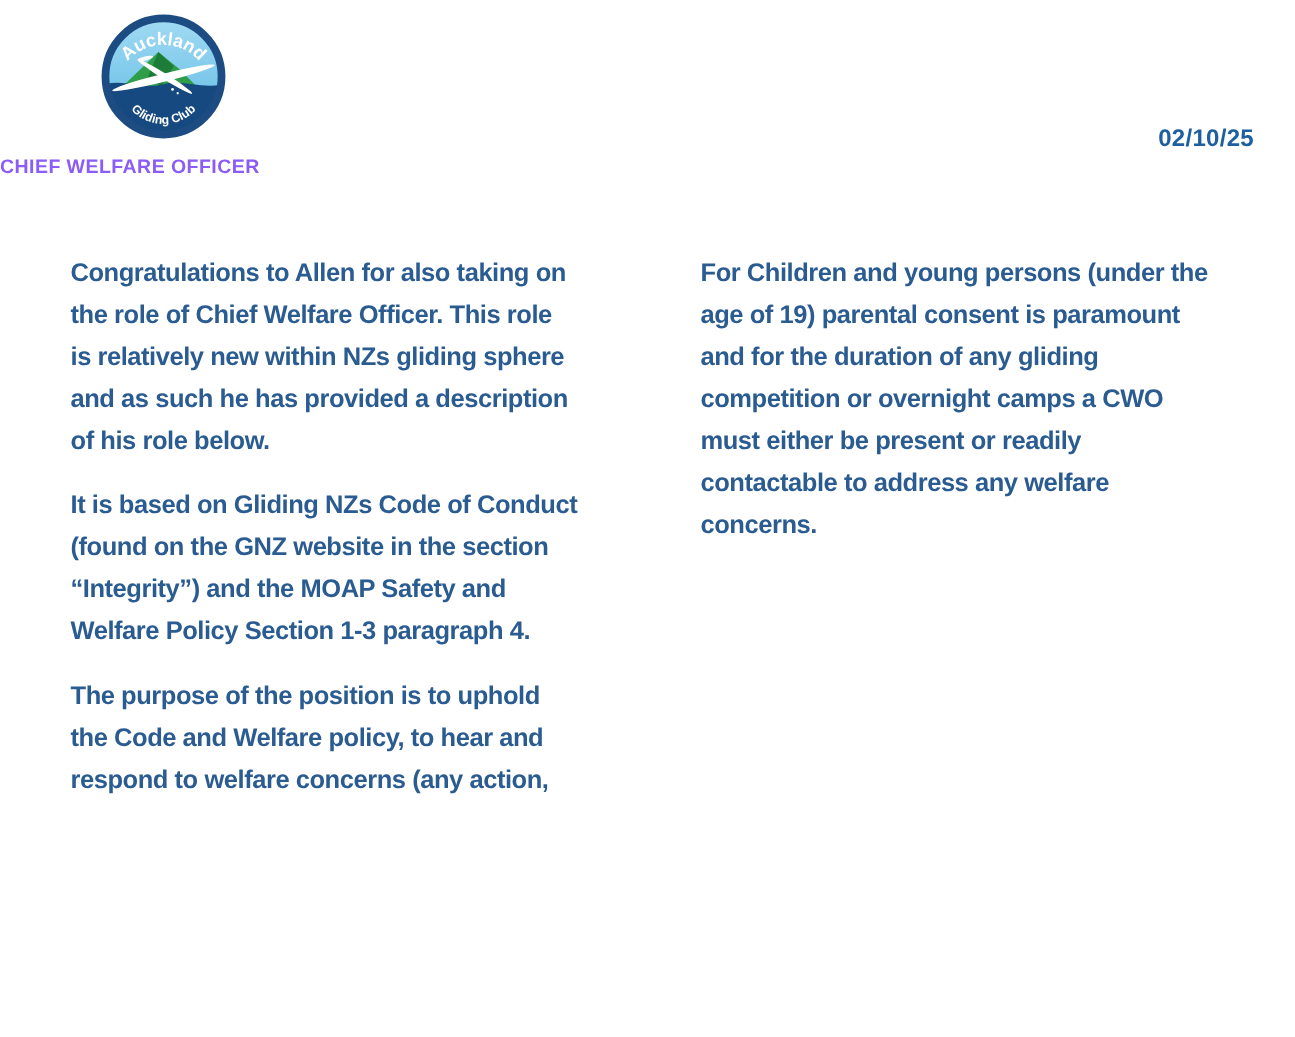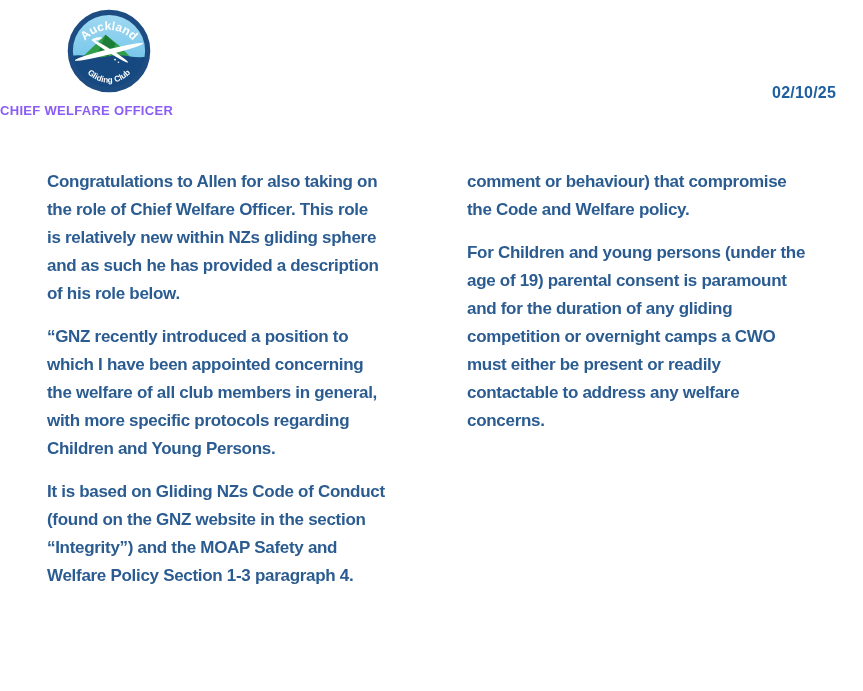--- a/index.html
+++ b/index.html
@@ -92,33 +92,29 @@
 
   <div class="title">CHIEF WELFARE OFFICER</div>
 
   <div class="columns">
     <div class="col">
       <p class="para">Congratulations to Allen for also taking on
 the role of Chief Welfare Officer. This role
 is relatively new within NZs gliding sphere
 and as such he has provided a description
 of his role below.</p>
-      <p class="para">“GNZ recently introduced a position to
-which I have been appointed concerning
-the welfare of all club members in general,
-with more specific protocols regarding
-Children and Young Persons.</p>
       <p class="para">It is based on Gliding NZs Code of Conduct
 (found on the GNZ website in the section
 “Integrity”) and the MOAP Safety and
 Welfare Policy Section 1-3 paragraph 4.</p>
+      <p class="para">The purpose of the position is to uphold
+the Code and Welfare policy, to hear and
+respond to welfare concerns (any action,</p>
     </div>
     <div class="col">
-      <p class="para">comment or behaviour) that compromise
-the Code and Welfare policy.</p>
       <p class="para">For Children and young persons (under the
 age of 19) parental consent is paramount
 and for the duration of any gliding
 competition or overnight camps a CWO
 must either be present or readily
 contactable to address any welfare
 concerns.</p>
     </div>
   </div>
 

